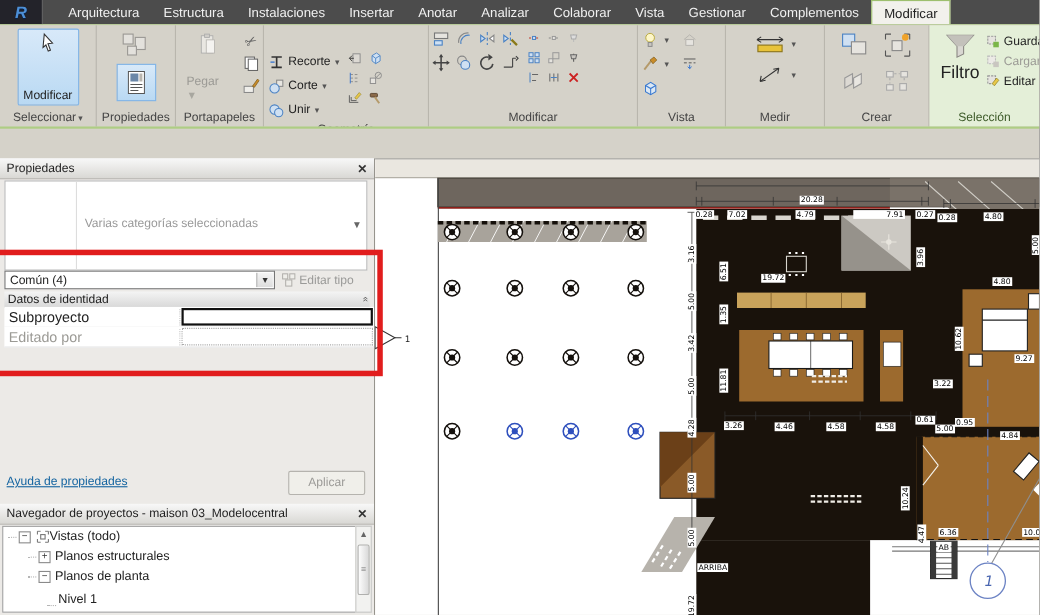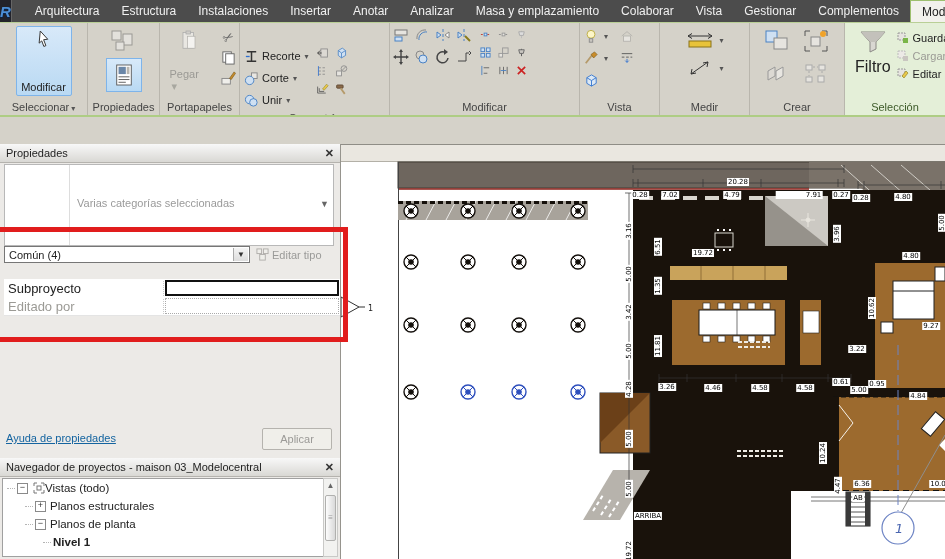--- a/index.html
+++ b/index.html
@@ -74,21 +74,21 @@
   .val.dotted{border:1px dotted #aaa;}
   .helplink{position:absolute;left:6px;top:288px;font-size:11px;color:#1464a0;text-decoration:underline;}
   .applybtn{position:absolute;right:8px;top:284px;width:68px;height:20px;border:1px solid #b5b3ae;background:#f0efea;
     color:#9b9a97;font-size:11px;text-align:center;line-height:20px;border-radius:2px;}
   .browser{top:314px;bottom:0;}
   .treebox{position:absolute;left:2px;top:20px;right:2px;bottom:2px;background:#fff;border:1px solid #a0a0a0;overflow:hidden;}
   .trow{display:flex;align-items:center;height:18px;font-size:11.5px;white-space:nowrap;}
   .exp{width:9px;height:9px;border:1px solid #8a8a8a;background:#fff;font-size:9px;line-height:7px;text-align:center;
     color:#333;margin-right:4px;flex:none;}
   .guide{width:8px;border-top:1px dotted #b5b5b5;margin-right:2px;flex:none;}
-  .bold{font-weight:bold;}
+  .bold{font-weight:normal;align-items:flex-end;}
   .vscroll{position:absolute;right:2px;top:20px;bottom:2px;width:15px;background:#f2f2f0;border:1px solid #c9c9c7;box-sizing:border-box;}
   .vscroll .up{height:13px;text-align:center;font-size:8px;color:#666;line-height:13px;}
   .vthumb{position:absolute;left:1px;right:1px;top:16px;height:44px;background:linear-gradient(90deg,#fdfdfd,#d9d9d9);
     border:1px solid #b0b0ae;border-radius:2px;text-align:center;color:#999;font-size:8px;line-height:44px;}
   
   .redbox{position:absolute;left:-5px;top:227px;width:343px;height:105px;border:5px solid #e11d1d;z-index:60;pointer-events:none;}
   
   .canvas{position:absolute;left:341px;top:144px;width:604px;height:415px;background:#fff;border-top:1px solid #8f8d86;box-sizing:border-box;}
   .canvas svg.plan{position:absolute;left:0;top:0;}
   .dimlayer{position:absolute;left:0;top:16px;width:604px;height:415px;}
@@ -103,21 +103,20 @@
 
   <div class="tabbar">
     <div class="applogo">R</div>
     <div class="tablist">
         <div class="tab">Arquitectura</div>
         <div class="tab">Estructura</div>
         <div class="tab">Instalaciones</div>
         <div class="tab">Insertar</div>
         <div class="tab">Anotar</div>
         <div class="tab">Analizar</div>
-        <div class="tab">Masa y emplazamiento</div>
         <div class="tab">Colaborar</div>
         <div class="tab">Vista</div>
         <div class="tab">Gestionar</div>
         <div class="tab">Complementos</div>
         <div class="tab active">Modificar</div>
       </div>
   </div>
   <div class="accent1"></div>
 
   <div class="ribbon">
@@ -574,20 +573,24 @@
         <span class="ico sm">
             <svg width="13" height="13" viewBox="0 0 14 14">
               <g fill="#efeeea" stroke="#b0aeaa">
                 <rect x="1" y="1" width="5" height="5"></rect>
                 <rect x="8" y="1" width="5" height="5"></rect>
                 <rect x="4" y="7" width="6" height="6"></rect>
               </g>
             </svg>
           </span>
         <span>Editar tipo</span>
+      </div>
+      <div class="secheader">
+        <span>Datos de identidad</span>
+        <span class="chev">»</span>
       </div>
       <div class="prow" style="top:135px">
         <span class="lab">Subproyecto</span>
         <span class="val focus"></span>
       </div>
       <div class="prow" style="top:153px">
         <span class="lab dis">Editado por</span>
         <span class="val dotted"></span>
       </div>
       <a class="helplink">Ayuda de propiedades</a>

